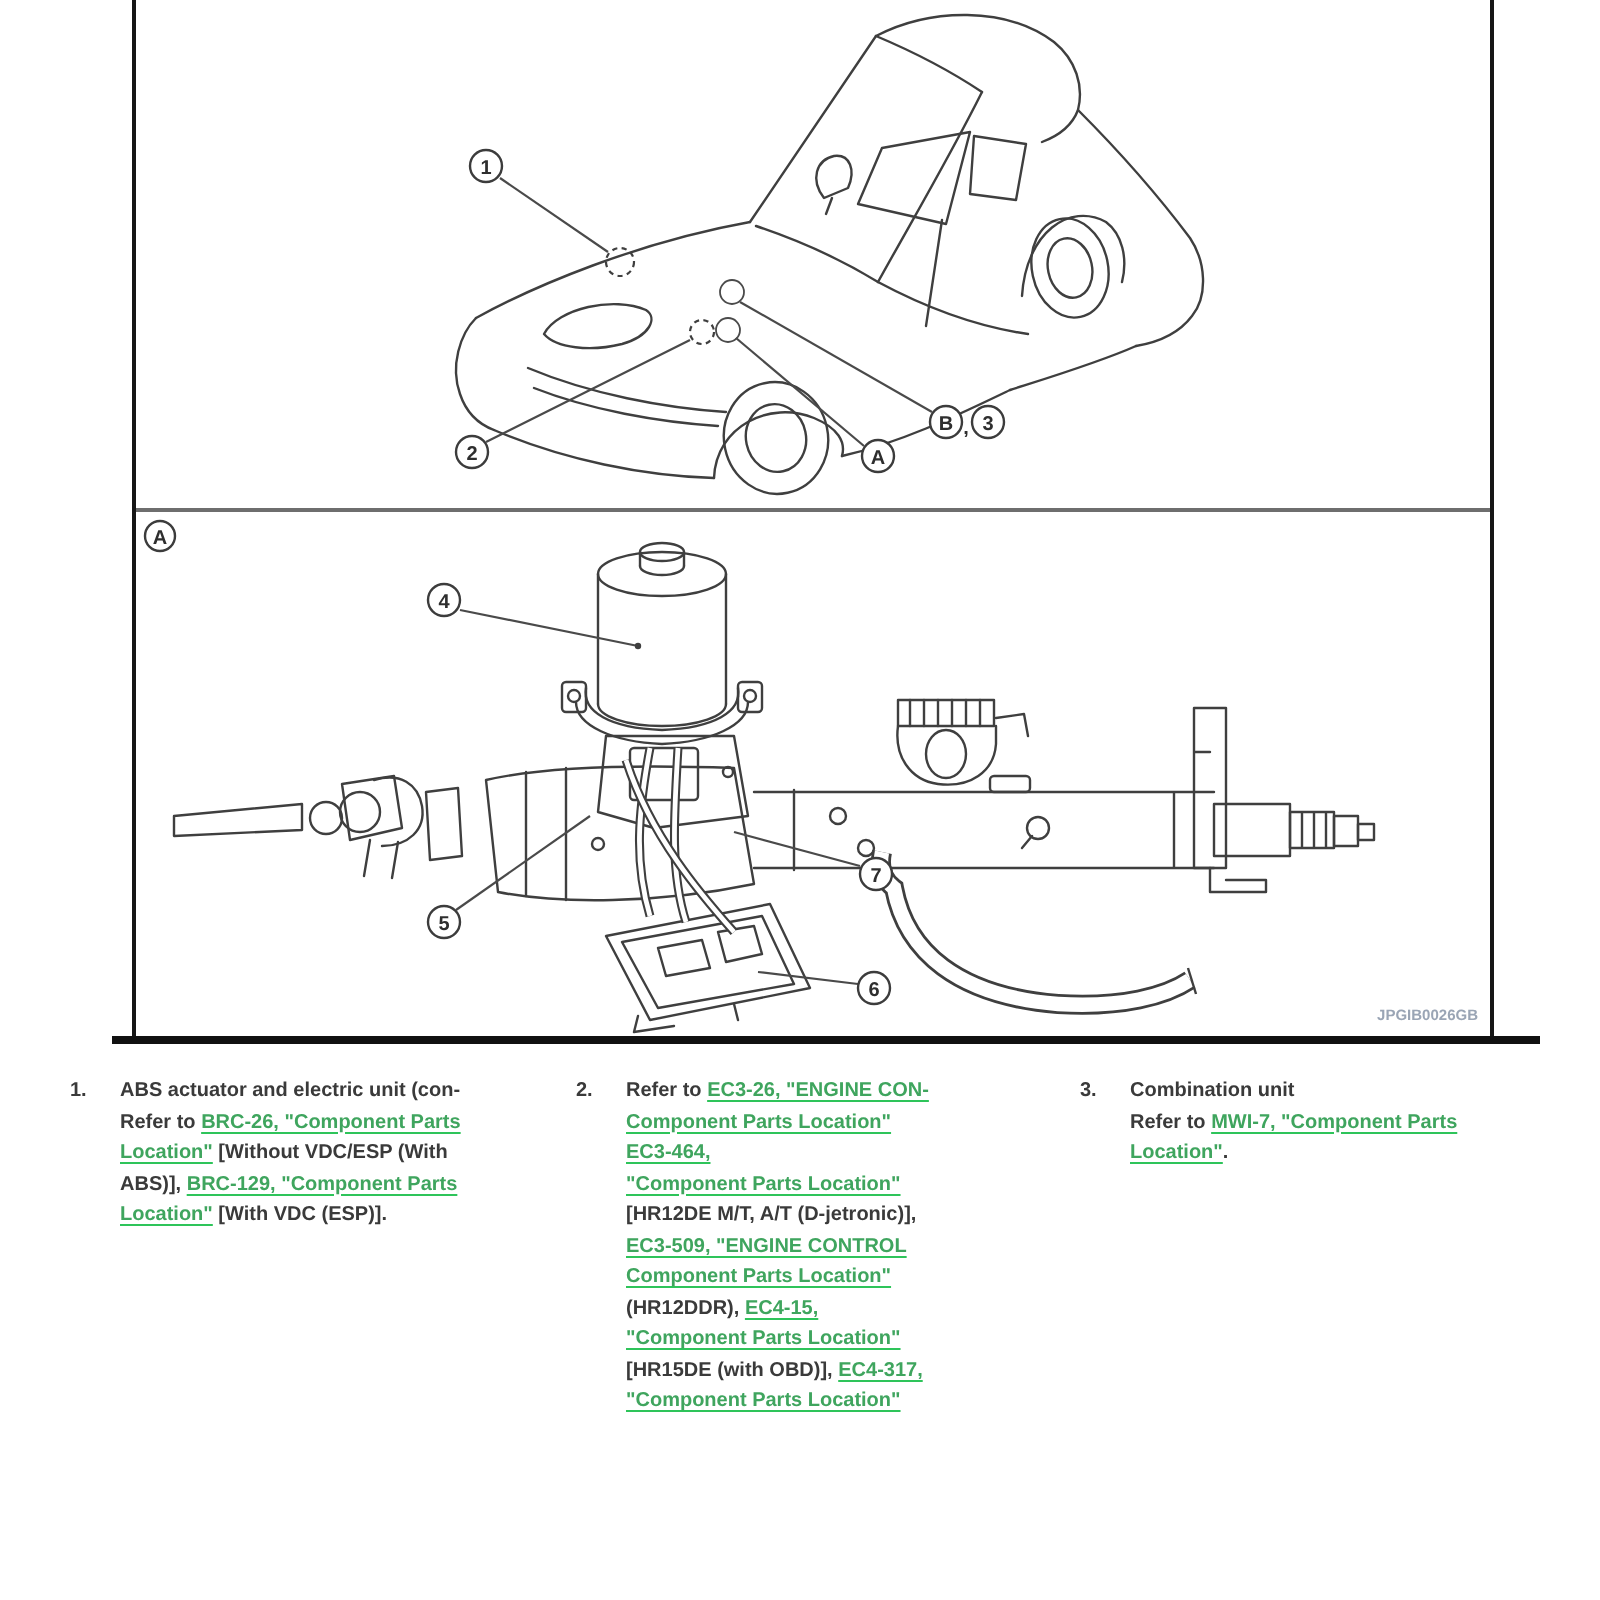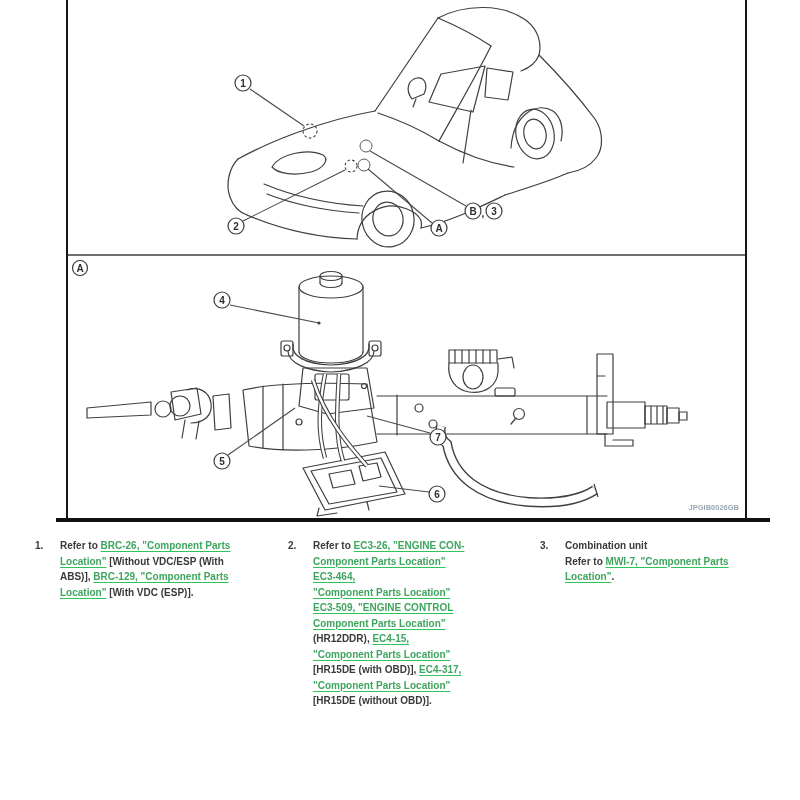--- a/index.html
+++ b/index.html
@@ -219,40 +219,41 @@
       <circle class="co-circ" cx="371" cy="181" r="8"></circle>
       <text class="co-txt" x="371" y="185">7</text>
     </g>
 
     <text class="wm" x="672" y="254" text-anchor="end">JPGIB0026GB</text>
   </svg>
 
   <div class="note" style="left:35px; top:538px; width:252px;">
     <span class="num">1.</span>
     <div class="lines">
+        <div class="nline"><span class="txt">ABS actuator and electric unit (con-</span></div>
         <div class="nline"><span class="txt">Refer to </span><span class="lnk">BRC-26, "Component Parts</span></div>
         <div class="nline"><span class="lnk">Location"</span><span class="txt"> [Without VDC/ESP (With</span></div>
         <div class="nline"><span class="txt">ABS)], </span><span class="lnk">BRC-129, "Component Parts</span></div>
         <div class="nline"><span class="lnk">Location"</span><span class="txt"> [With VDC (ESP)].</span></div>
       </div>
   </div>
   <div class="note" style="left:288px; top:538px; width:252px;">
     <span class="num">2.</span>
     <div class="lines">
         <div class="nline"><span class="txt">Refer to </span><span class="lnk">EC3-26, "ENGINE CON-</span></div>
         <div class="nline"><span class="lnk">Component Parts Location"</span></div>
         <div class="nline"><span class="lnk">EC3-464,</span></div>
         <div class="nline"><span class="lnk">"Component Parts Location"</span></div>
+        <div class="nline"><span class="txt">[HR12DE M/T, A/T (D-jetronic)],</span></div>
         <div class="nline"><span class="lnk">EC3-509, "ENGINE CONTROL</span></div>
         <div class="nline"><span class="lnk">Component Parts Location"</span></div>
         <div class="nline"><span class="txt">(HR12DDR), </span><span class="lnk">EC4-15,</span></div>
         <div class="nline"><span class="lnk">"Component Parts Location"</span></div>
         <div class="nline"><span class="txt">[HR15DE (with OBD)], </span><span class="lnk">EC4-317,</span></div>
         <div class="nline"><span class="lnk">"Component Parts Location"</span></div>
-        <div class="nline"><span class="txt">[HR15DE (without OBD)].</span></div>
       </div>
   </div>
   <div class="note" style="left:540px; top:538px; width:250px;">
     <span class="num">3.</span>
     <div class="lines">
         <div class="nline"><span class="txt">Combination unit</span></div>
         <div class="nline"><span class="txt">Refer to </span><span class="lnk">MWI-7, "Component Parts</span></div>
         <div class="nline"><span class="lnk">Location"</span><span class="txt">.</span></div>
       </div>
   </div>

